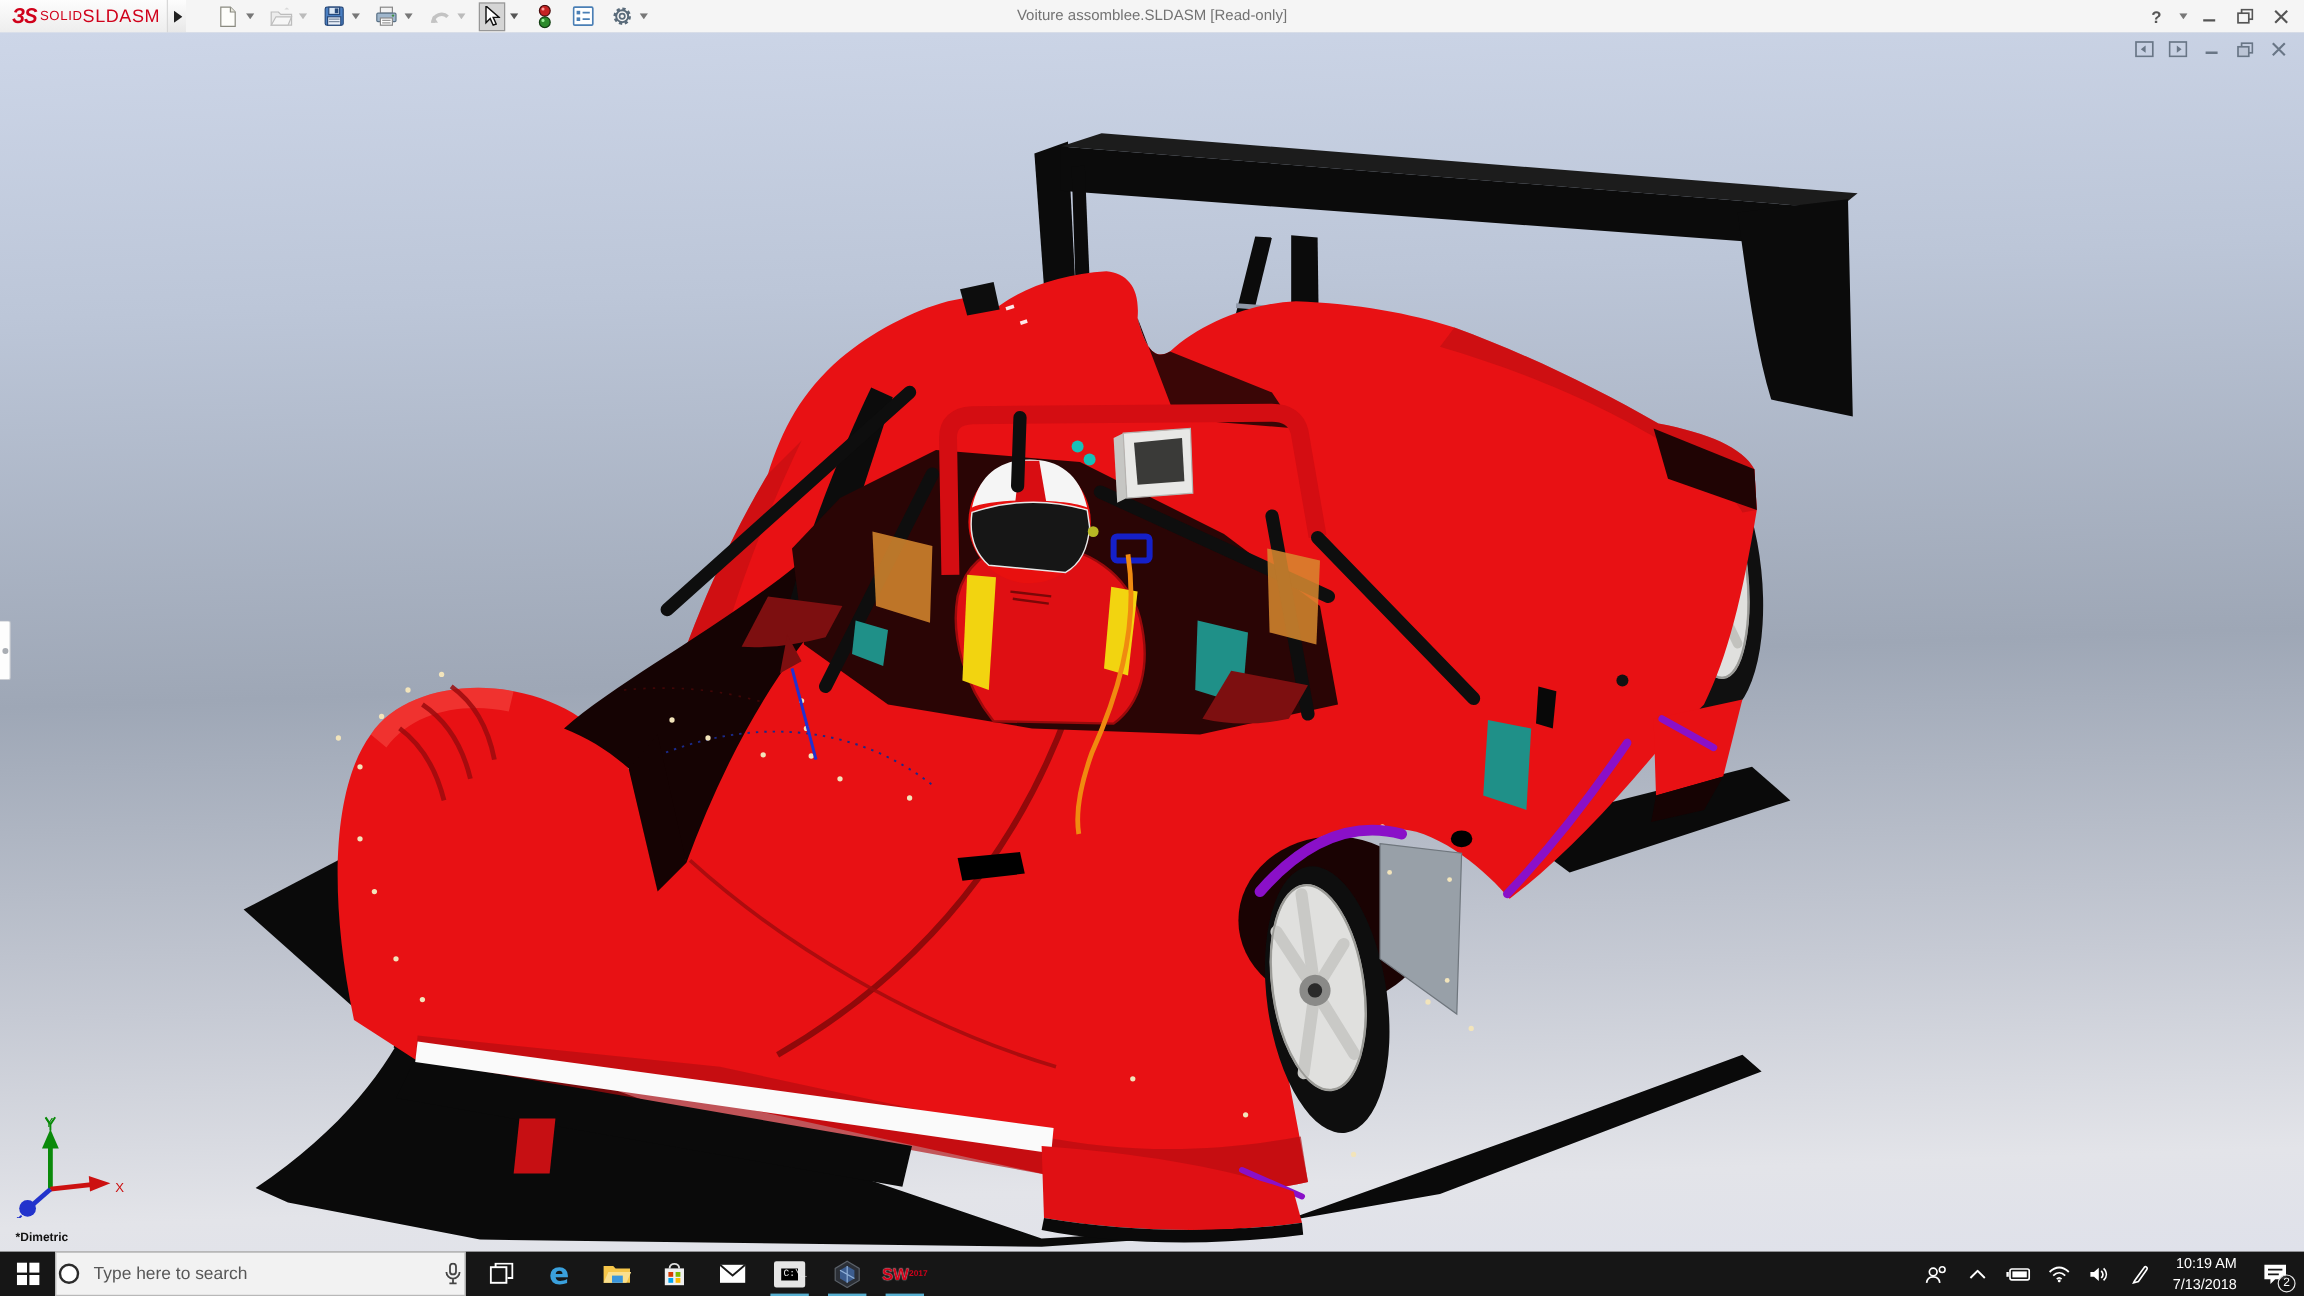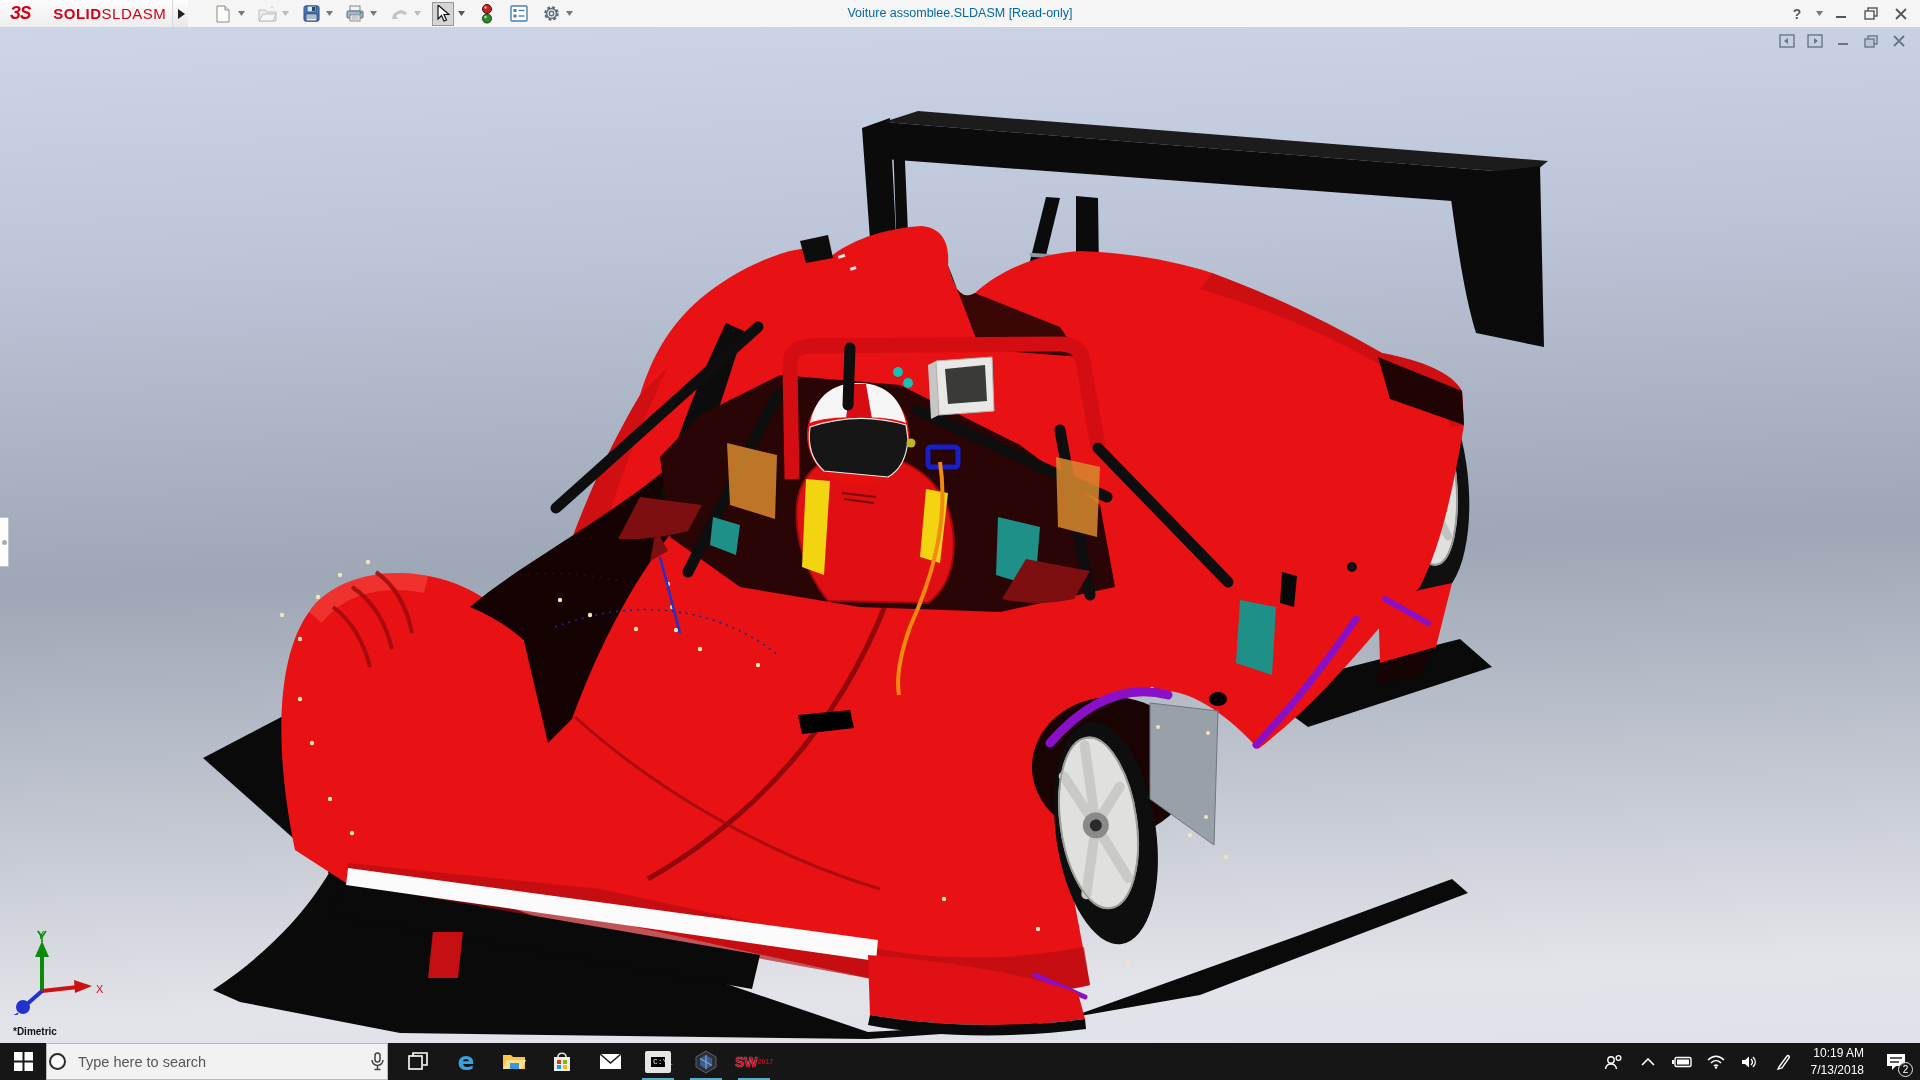--- a/index.html
+++ b/index.html
@@ -5,32 +5,32 @@
   html,body{margin:0;padding:0;background:#000;}
   *{box-sizing:border-box;}
   .screen{position:relative;width:1920px;height:1080px;overflow:hidden;
           font-family:"Liberation Sans",sans-serif;background:#e5e5e5;}
 
   
   .titlebar{position:absolute;top:0;left:0;width:1920px;height:27px;
             background:var(--titlebar_bg);display:flex;align-items:center;}
   .brand{display:flex;align-items:center;height:27px;padding:0 6px 0 10px;background:linear-gradient(#fdfdfd,#ededed);}
   .brand-mark{font-style:italic;font-weight:bold;font-size:17px;color:var(--sw_red);letter-spacing:-1px;margin-right:3px;transform:scaleY(1.05);}
-  .brand-solid{font-weight:bold;font-size:15px;color:var(--sw_red);letter-spacing:.5px;margin-left:20px;}
+  .brand-solid{font-weight:normal;font-size:11px;color:var(--sw_red);letter-spacing:.5px;}
   .brand-works{font-weight:normal;font-size:15px;color:var(--sw_red);letter-spacing:.5px;}
   .flyout{width:16px;height:27px;display:flex;align-items:center;justify-content:center;
           border-left:1px solid #d8d8d8;background:linear-gradient(#fdfdfd,#e8e8e8);cursor:pointer;}
   .flyout svg{display:block;}
   .toolbar{display:flex;align-items:center;margin-left:24px;gap:2px;height:27px;}
   .tbtn{display:flex;align-items:center;justify-content:center;width:22px;height:24px;border:1px solid transparent;}
   .tbtn.active{background:#d5d5d5;border:1px solid #979797;}
   .caret{width:10px;height:24px;display:flex;align-items:center;justify-content:center;}
   .tb-gap{width:6px;}
   .title-text{position:absolute;left:0;right:0;top:0;height:27px;line-height:27px;text-align:center;
-              font-size:12.5px;color:#0369a1;pointer-events:none;}
+              font-size:12.5px;color:#737373;pointer-events:none;}
   .win-controls{position:absolute;right:6px;top:0;height:27px;display:flex;align-items:center;gap:4px;}
   .wbtn{width:26px;height:24px;display:flex;align-items:center;justify-content:center;color:#555;font-size:15px;}
   .help-label{font-size:14px;color:#555;font-weight:bold;}
 
   
   .viewport{position:absolute;top:27px;left:0;width:1920px;height:1016px;
     background:linear-gradient(178deg,var(--bg_top) 0%,#bcc6d8 22%,var(--bg_mid) 52%,#c6cad4 76%,var(--bg_bottom) 92%,#dfe1ea 100%);}
   .car-svg{position:absolute;inset:0;}
   .doc-controls{position:absolute;top:6px;right:12px;display:flex;gap:10px;align-items:center;opacity:.75;}
   .doc-controls .dbtn{width:18px;height:16px;display:flex;align-items:center;justify-content:center;}

